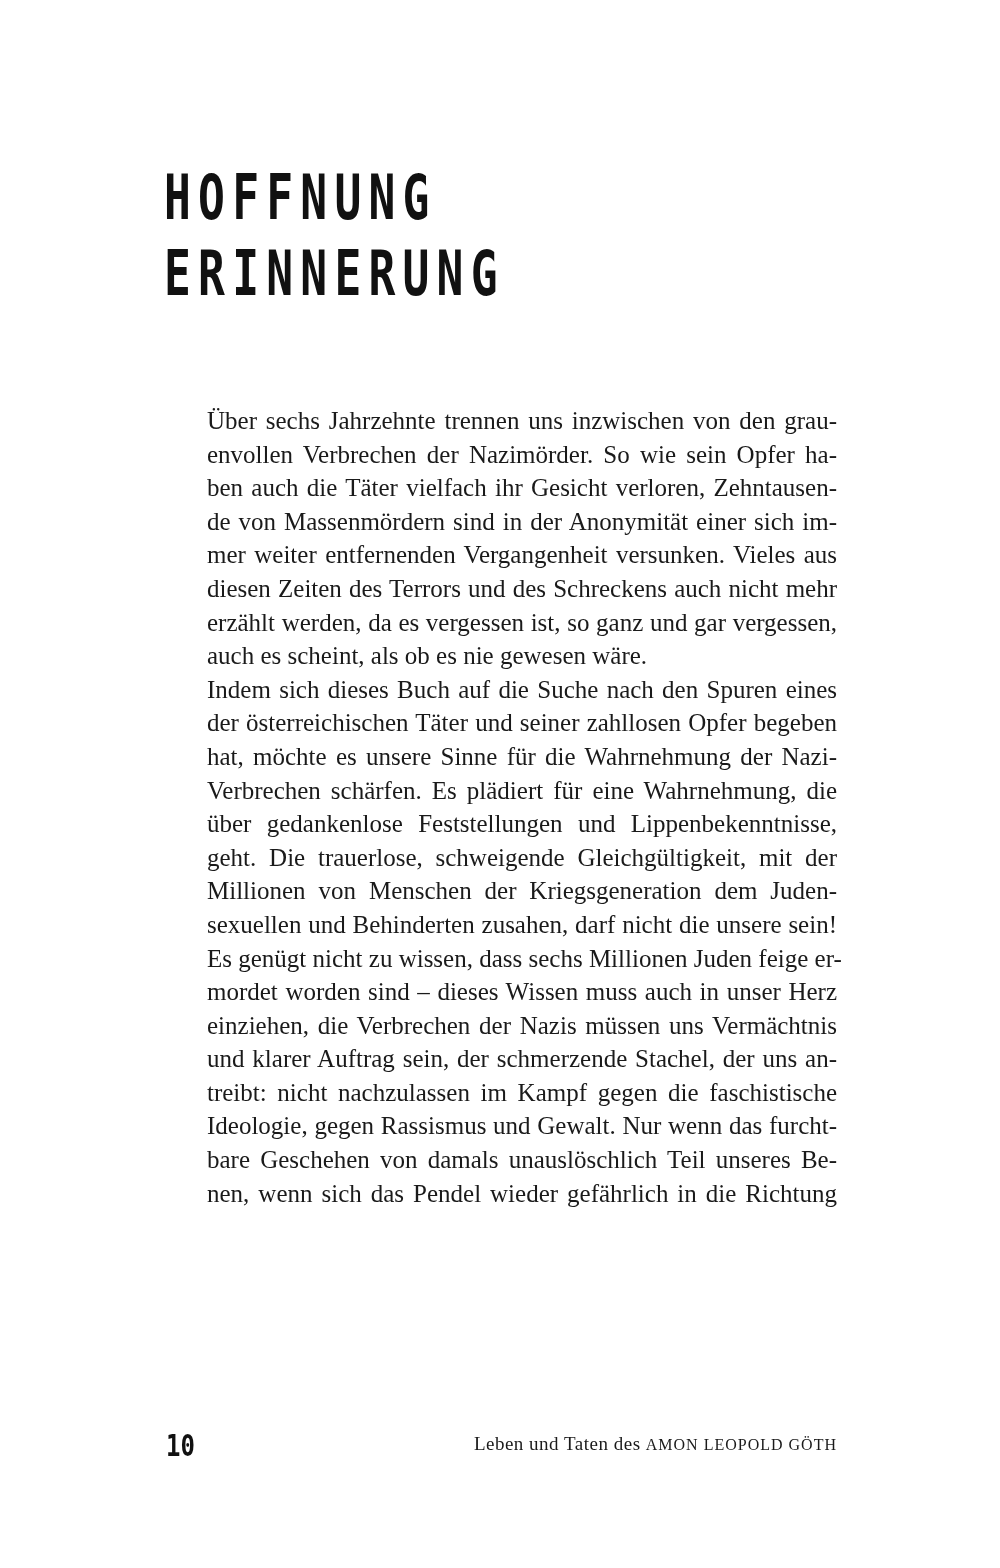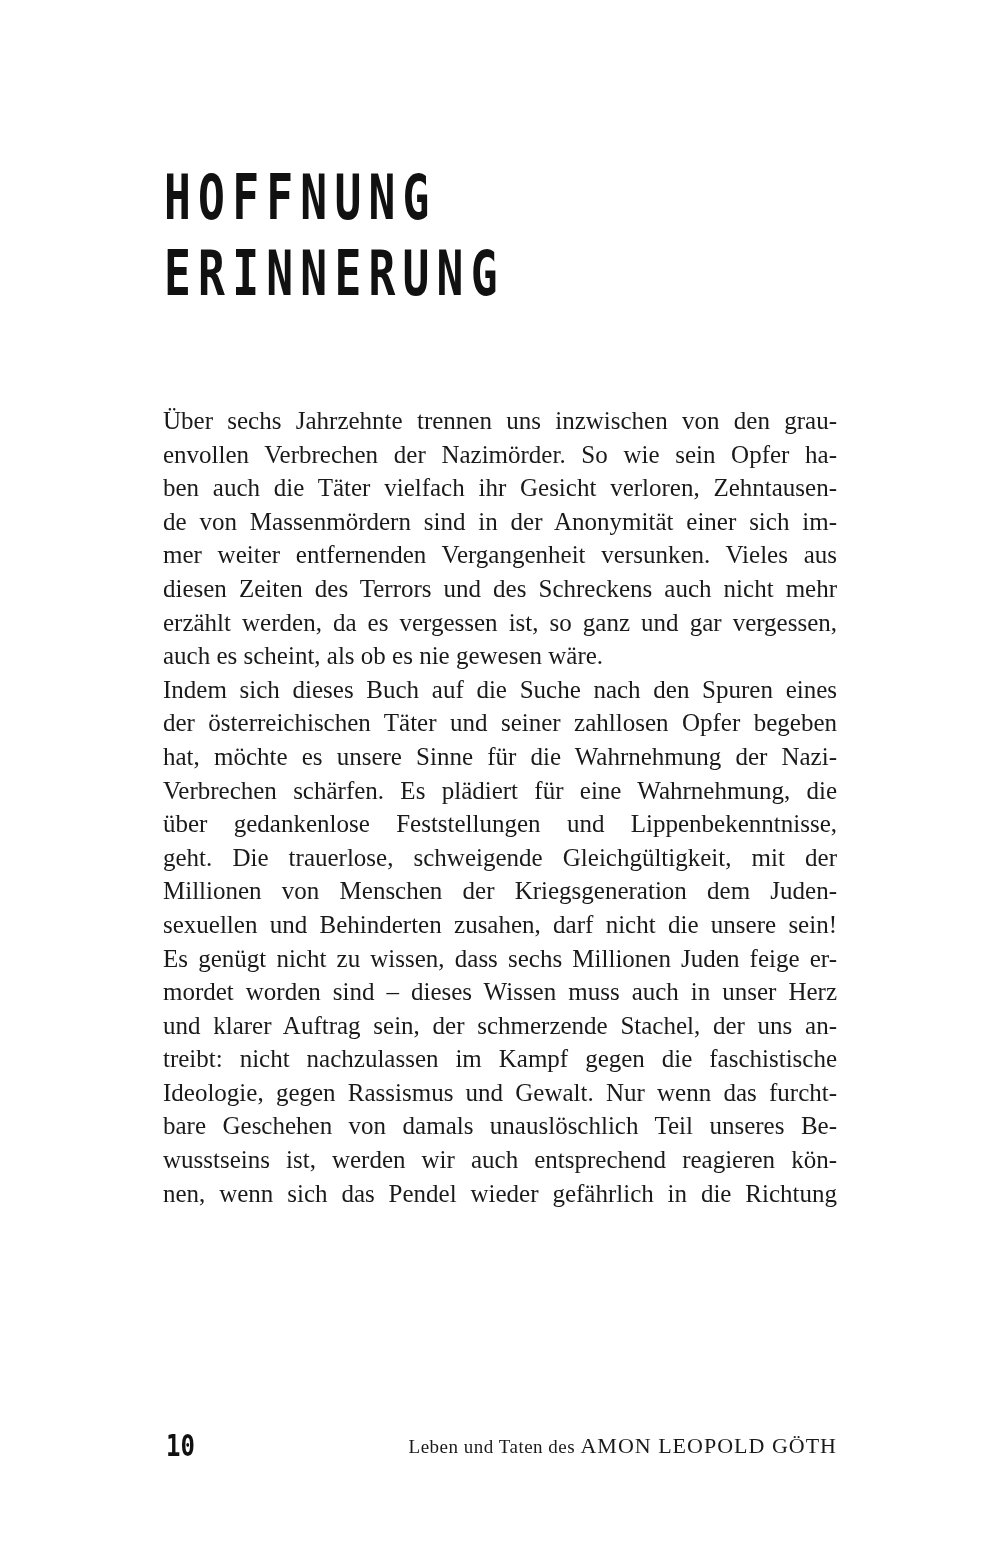--- a/index.html
+++ b/index.html
@@ -11,36 +11,36 @@
     color: #111; letter-spacing: 10px; transform: scaleX(0.72); transform-origin: left top;
   }
   .heading div { white-space: nowrap; }
   .body-text {
     position: absolute; left: 163px; top: 404px; width: 674px;
     font-family: "Liberation Serif", "DejaVu Serif", serif;
     font-size: 25px; color: #1a1a1a;
   }
   .line {
     height: 33.6px; line-height: 33.6px;
-    text-align: justify; text-align-last: justify; white-space: nowrap;
+    text-align: justify; text-align-last: justify; white-space: nowrap; margin-left: 44px;
   }
   .line.last { text-align-last: left; }
   .footer-num {
     position: absolute; left: 166px; top: 1428px;
     font-family: "DejaVu Sans Mono", "Liberation Mono", monospace;
     font-weight: bold; font-size: 30px; color: #111;
     transform: scaleX(0.8); transform-origin: left top;
   }
   .footer-title {
     position: absolute; right: 163px; top: 1433px;
     font-family: "Liberation Serif", "DejaVu Serif", serif;
     font-size: 19px; color: #1a1a1a; letter-spacing: 0.5px;
   }
   .footer-title .it { }
-  .footer-title .caps { font-size: 22px; letter-spacing: 1px; }
+  .footer-title .caps { font-size: 16px; letter-spacing: 1px; }
 </style>
 </head>
 <body>
 
 <div class="heading">
   <div>HOFFNUNG</div>
   <div>ERINNERUNG</div>
 </div>
 
 <div class="body-text">
@@ -55,25 +55,25 @@
   <div class="line">Indem sich dieses Buch auf die Suche nach den Spuren eines</div>
   <div class="line">der österreichischen Täter und seiner zahllosen Opfer begeben</div>
   <div class="line">hat, möchte es unsere Sinne für die Wahrnehmung der Nazi-</div>
   <div class="line">Verbrechen schärfen. Es plädiert für eine Wahrnehmung, die</div>
   <div class="line">über gedankenlose Feststellungen und Lippenbekenntnisse,</div>
   <div class="line">geht. Die trauerlose, schweigende Gleichgültigkeit, mit der</div>
   <div class="line">Millionen von Menschen der Kriegsgeneration dem Juden-</div>
   <div class="line">sexuellen und Behinderten zusahen, darf nicht die unsere sein!</div>
   <div class="line">Es genügt nicht zu wissen, dass sechs Millionen Juden feige er-</div>
   <div class="line">mordet worden sind – dieses Wissen muss auch in unser Herz</div>
+  <div class="line">einziehen, die Verbrechen der Nazis müssen uns Vermächtnis</div>
   <div class="line">und klarer Auftrag sein, der schmerzende Stachel, der uns an-</div>
   <div class="line">treibt: nicht nachzulassen im Kampf gegen die faschistische</div>
   <div class="line">Ideologie, gegen Rassismus und Gewalt. Nur wenn das furcht-</div>
   <div class="line">bare Geschehen von damals unauslöschlich Teil unseres Be-</div>
-  <div class="line">wusstseins ist, werden wir auch entsprechend reagieren kön-</div>
   <div class="line">nen, wenn sich das Pendel wieder gefährlich in die Richtung</div>
 </div>
 
 <div class="footer-num">10</div>
 <div class="footer-title">
   <span class="it">Leben und Taten des</span>
   <span class="caps">AMON LEOPOLD GÖTH</span>
 </div>
 
 </body></html>

